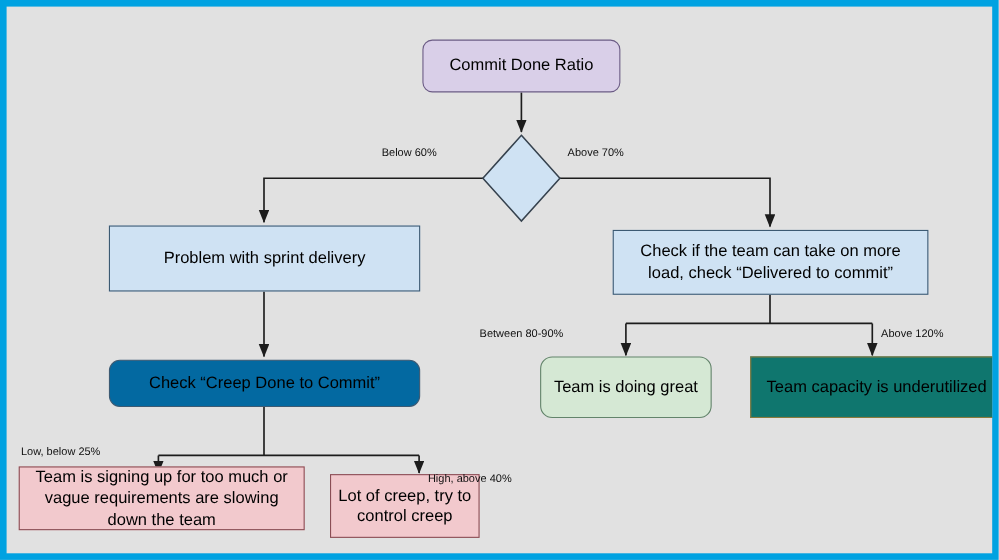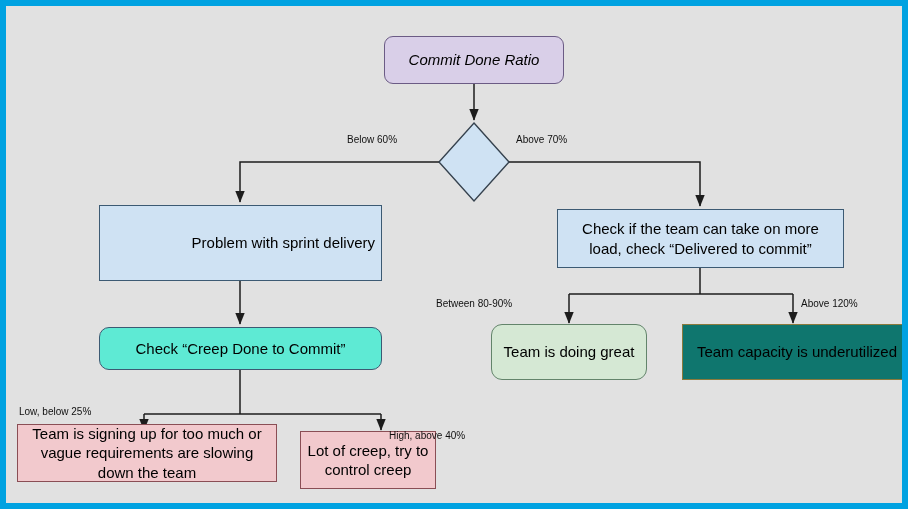--- a/index.html
+++ b/index.html
@@ -33,21 +33,21 @@
     text-align: center;
     color: #000000;
     font-size: 15px;
     line-height: 1.28;
     border: 1.4px solid #36424e;
     z-index: 3;
     padding: 2px 6px;
   }
   .node-purple { background: #d9cfe8; border-color: #6b5b85; border-radius: 9px; }
   .node-blue   { background: #cfe2f3; border-color: #3c5a73; }
-  .node-blue-round { background: #5eead4; border-color: #3c5a73; border-radius: 10px; }
+  .node-blue-round { background: #0369a1; border-color: #3c5a73; border-radius: 10px; }
   .node-green  { background: #d5e8d4; border-color: #63846b; border-radius: 11px; }
   .node-yellow { background: #0f766e; border-color: #8a7a3c; justify-content: flex-end; }
   .node-pink   { background: #f2c9cd; border-color: #8a4e55; }
   .edge-label {
     position: absolute;
     font-size: 10px;
     color: #101010;
     white-space: nowrap;
     z-index: 4;
     font-family: "Liberation Sans", sans-serif;
@@ -82,25 +82,25 @@
 
       <line x1="694" y1="262" x2="694" y2="288"></line>
       <line x1="563" y1="288" x2="787" y2="288"></line>
       <line x1="563" y1="288" x2="563" y2="317" marker-end="url(#arrow)"></line>
       <line x1="787" y1="288" x2="787" y2="317" marker-end="url(#arrow)"></line>
     </g>
 
     <polygon points="468,117 503,156 468,195 433,156" fill="#cfe2f3" stroke="#36424e" stroke-width="1.4"></polygon>
   </svg>
 
-  <div class="node node-purple" style="left:378px; top:30px; width:180px; height:48px;font-style:italic;">
+  <div class="node node-purple" style="left:378px; top:30px; width:180px; height:48px;">
     <span>Commit Done Ratio</span>
   </div>
 
-  <div class="node node-blue" style="left:93px; top:199px; width:283px; height:76px;justify-content:flex-end;">
+  <div class="node node-blue" style="left:93px; top:199px; width:283px; height:60px;">
     <span>Problem with sprint delivery</span>
   </div>
 
   <div class="node node-blue" style="left:551px; top:203px; width:287px; height:59px;">
     <span>Check if the team can take on more load, check “Delivered to commit”</span>
   </div>
 
   <div class="node node-blue-round" style="left:93px; top:321px; width:283px; height:43px;">
     <span>Check “Creep Done to Commit”</span>
   </div>

